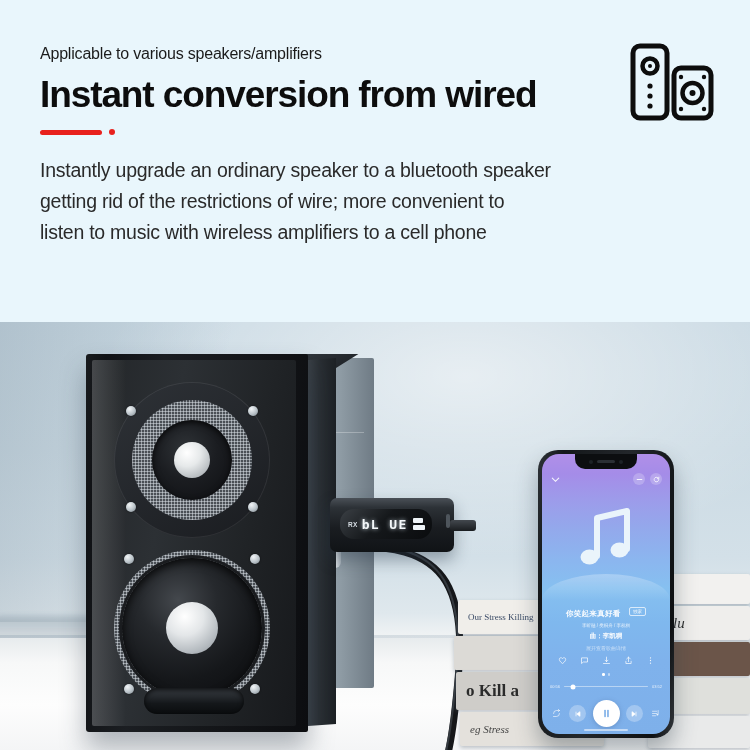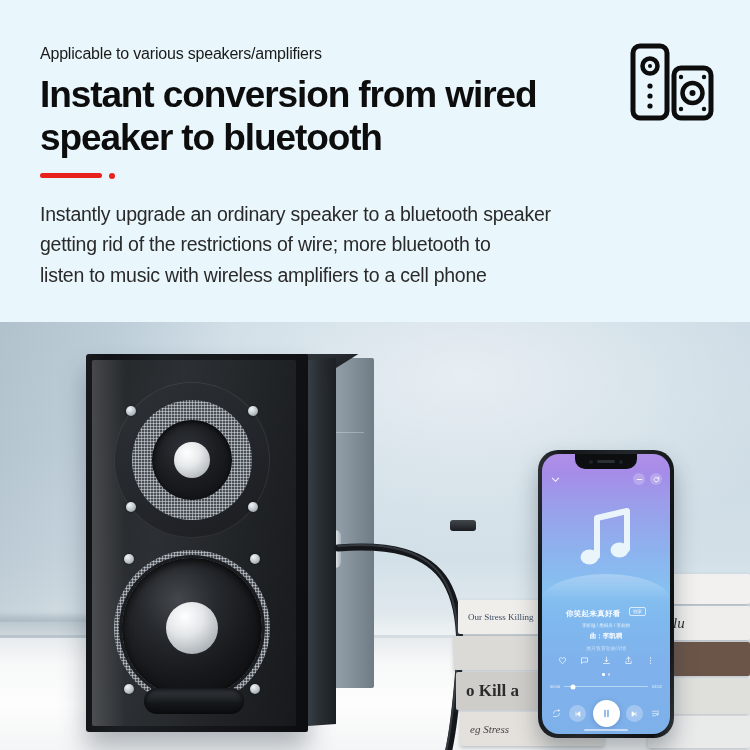--- a/index.html
+++ b/index.html
@@ -320,31 +320,30 @@
   }
 </style>
 </head>
 <body>
 
 <div class="header">
   <div class="eyebrow">Applicable to various speakers/amplifiers</div>
 
   <div class="headline">
     <div>Instant conversion from wired</div>
-    <div>speaker to bluetooth</div>
   </div>
 
   <div class="accent-row">
     <div class="accent-bar"></div>
     <div class="accent-dot"></div>
   </div>
 
   <div class="body-copy">
     <div>Instantly upgrade an ordinary speaker to a bluetooth speaker</div>
-    <div>getting rid of the restrictions of wire; more bluetooth to</div>
+    <div>getting rid of the restrictions of wire; more convenient to</div>
     <div>listen to music with wireless amplifiers to a cell phone</div>
   </div>
 
   <svg class="spk-icon" viewBox="0 0 86 90">
     <rect x="4" y="4" width="34" height="72" rx="7" fill="none" stroke="#0d0d0d" stroke-width="5"></rect>
     <circle cx="21" cy="24" r="7.5" fill="none" stroke="#0d0d0d" stroke-width="4.5"></circle>
     <circle cx="21" cy="24" r="2" fill="#0d0d0d"></circle>
     <circle cx="21" cy="44" r="2.6" fill="#0d0d0d"></circle>
     <circle cx="21" cy="54" r="2.6" fill="#0d0d0d"></circle>
     <circle cx="21" cy="64" r="2.6" fill="#0d0d0d"></circle>
@@ -398,20 +397,31 @@
 
       <div class="port"></div>
     </div>
   </div>
 
   <svg class="cable" viewBox="0 0 220 250">
     <path d="M18,30 C70,26 108,34 126,64 C146,98 140,150 134,200 C130,232 126,244 124,250" fill="none" stroke="#15171a" stroke-width="7" stroke-linecap="round"></path>
     <path d="M18,28 C68,24 106,32 124,62 C144,96 138,148 132,198 C128,230 124,242 122,250" fill="none" stroke="#3c4248" stroke-width="2" stroke-linecap="round" opacity=".8"></path>
   </svg>
 
+  <div class="receiver">
+    <div class="rcv-screen">
+      <span class="rcv-rx">RX</span>
+      <span class="rcv-val">bL UE</span>
+      <span class="rcv-ind">
+        <span class="ind-bt"></span>
+        <span class="ind-bat"></span>
+      </span>
+    </div>
+    <div class="rcv-btn"></div>
+  </div>
   <div class="rcv-plug" style="position:absolute; left:450px; top:198px;"></div>
 
   <div class="books-left">
     <div class="book" style="top:36px; left:6px; width:146px; height:34px; background:#f0eeea;padding-left:15px;">
       <span class="spine-text" style="font-size:9px; color:#3a4a66;">Our Stress Killing</span>
     </div>
     <div class="book" style="top:72px; left:2px; width:148px; height:34px; background:#dcdad6;">
       <span class="spine-text" style="font-size:9px; color:#555;"></span>
     </div>
     <div class="book" style="top:108px; left:4px; width:150px; height:38px; background:#cfcdc9;">

